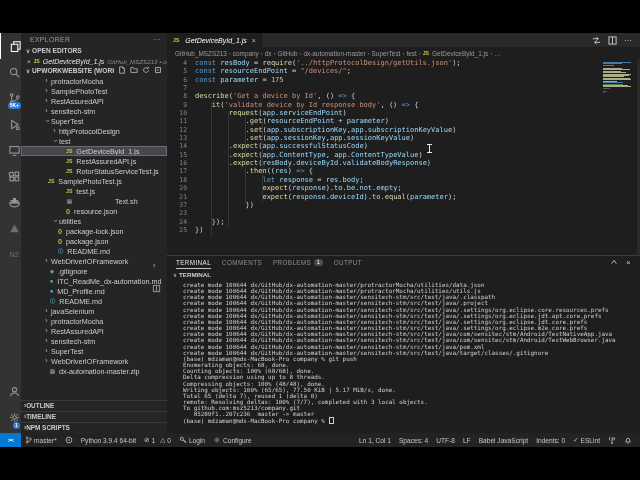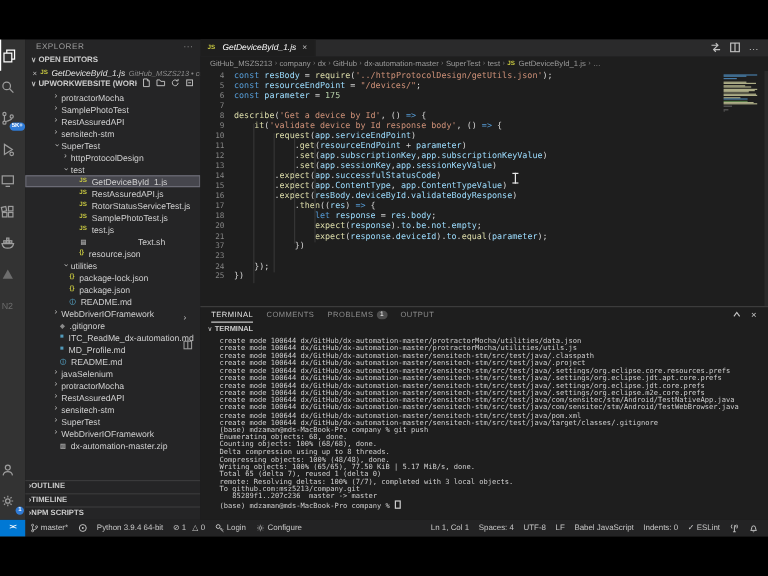--- a/index.html
+++ b/index.html
@@ -3,21 +3,21 @@
 <meta charset="utf-8">
 <style>
   html,body{margin:0;padding:0;background:#000;}
   #screen{position:relative;width:640px;height:480px;background:#000;overflow:hidden;
           font-family:"Liberation Sans",sans-serif;-webkit-font-smoothing:antialiased;cursor:default;}
   #window{position:absolute;top:33px;left:0;width:640px;height:414px;background:#1e1e1e;}
   #main-row{display:flex;height:400px;}
 
   
   #activitybar{width:21px;background:#333333;display:flex;flex-direction:column;align-items:center;position:relative;}
-  .ab-item{width:21px;height:26px;display:flex;align-items:center;justify-content:flex-start;position:relative;color:#9d9d9d;}
+  .ab-item{width:21px;height:26px;display:flex;align-items:center;justify-content:flex-end;position:relative;color:#9d9d9d;}
   .ab-item svg{stroke:#9d9d9d;fill:none;stroke-width:1.1;}
   .ab-item.active{border-left:1.5px solid #fff;}
   .ab-item.active svg{stroke:#ffffff;}
   .ab-badge{position:absolute;bottom:2px;right:0px;background:#2f7bd6;color:#fff;font-size:5px;line-height:7px;
             padding:0 2px;border-radius:4px;font-weight:bold;}
   .ab-dot{position:absolute;bottom:1px;right:1px;background:#2f7bd6;color:#fff;font-size:5px;line-height:7px;width:7px;
           text-align:center;border-radius:4px;font-weight:bold;}
   #ab-spacer{flex:1;}
 
   
@@ -251,21 +251,21 @@
             <div class="trow" style="padding-left: 38px;">
               <span class="twist"></span>
               <span class="fi" style="color: rgb(203, 203, 65);">JS</span>
               <span class="tlabel">RestAssuredAPI.js</span>
             </div>
             <div class="trow" style="padding-left: 38px;">
               <span class="twist"></span>
               <span class="fi" style="color: rgb(203, 203, 65);">JS</span>
               <span class="tlabel">RotorStatusServiceTest.js</span>
             </div>
-            <div class="trow" style="padding-left: 38px;">
+            <div class="trow" style="padding-left: 20px;">
               <span class="twist"></span>
               <span class="fi" style="color: rgb(203, 203, 65);">JS</span>
               <span class="tlabel">SamplePhotoTest.js</span>
             </div>
             <div class="trow" style="padding-left: 38px;">
               <span class="twist"></span>
               <span class="fi" style="color: rgb(203, 203, 65);">JS</span>
               <span class="tlabel">test.js</span>
             </div>
             <div class="trow" style=" gap: 39px;">

